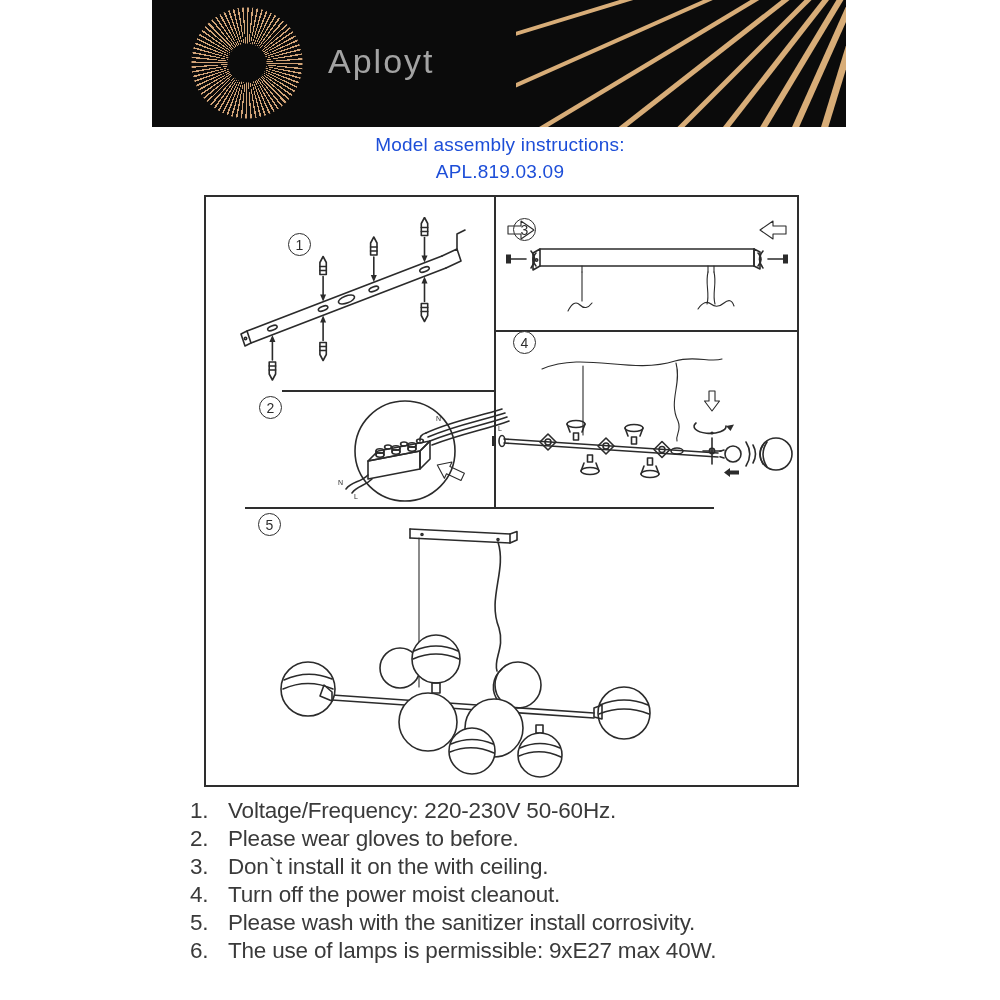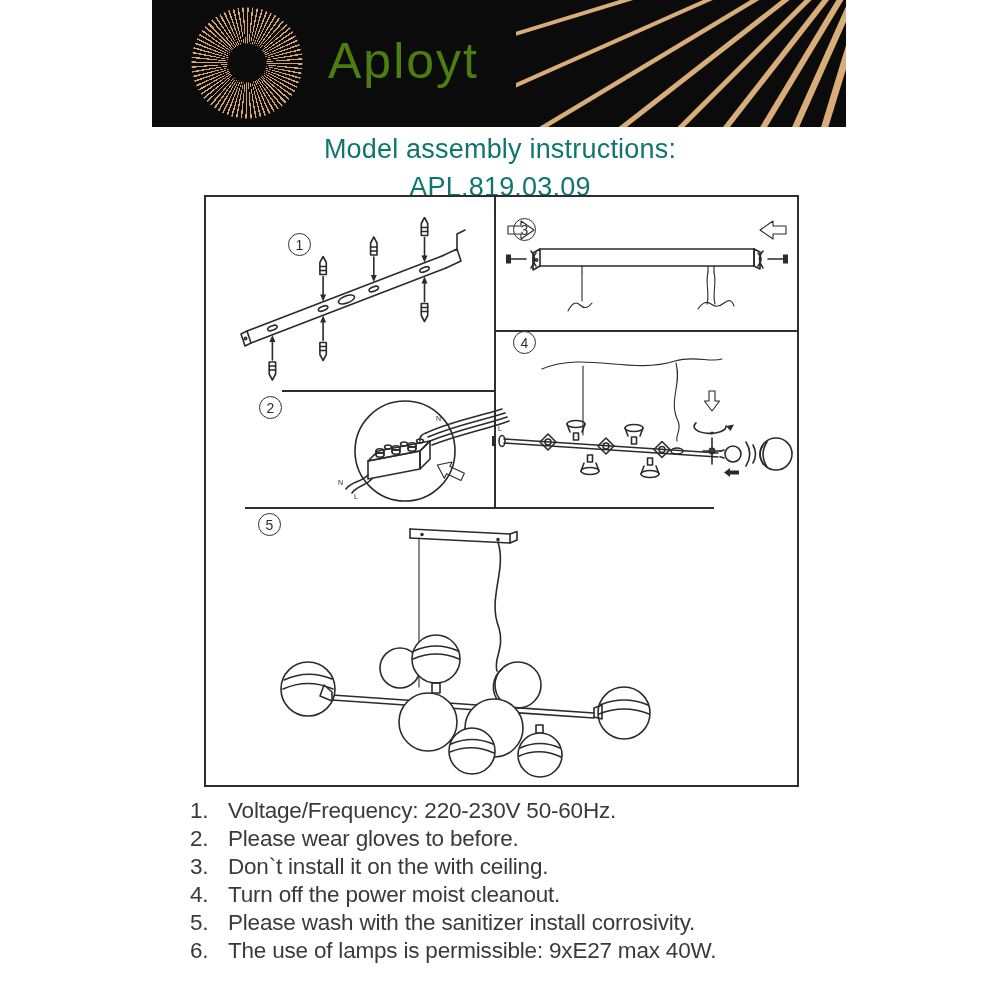--- a/index.html
+++ b/index.html
@@ -5,28 +5,28 @@
   html,body{margin:0;padding:0;background:#ffffff;}
   .page{position:relative;width:1000px;height:1000px;background:#fff;overflow:hidden;
         font-family:"Liberation Sans", sans-serif;color:#2e2e2e;}
 
   
   .banner{position:absolute;left:152px;top:0;width:694px;height:127px;background:#0b0b0b;overflow:hidden;}
   .sunburst{position:absolute;left:34px;top:2px;width:122px;height:122px;border-radius:50%;
     background:repeating-conic-gradient(#d2a478 0 1.7deg, rgba(0,0,0,0) 1.7deg 5deg);
     -webkit-mask:radial-gradient(circle closest-side, transparent 0 19px, #000 20px 55px, transparent 56px);
             mask:radial-gradient(circle closest-side, transparent 0 19px, #000 20px 55px, transparent 56px);}
-  .brand{position:absolute;left:176px;top:32px;font-size:50px;line-height:58px;font-weight:300;
-         letter-spacing:2px;color:#4d7c0f;}
+  .brand{position:absolute;left:176px;top:32px;font-size:34px;line-height:58px;font-weight:300;
+         letter-spacing:2px;color:#a3a3a3;}
   .rays{position:absolute;right:0;top:0;width:330px;height:127px;}
   .rays line{stroke:#d8ad78;}
 
   
-  .title-line{position:absolute;left:0;width:1000px;text-align:center;font-size:27px;color:#0f766e;letter-spacing:.2px;}
-  .t1{top:134px;} .t2{top:172px;}
+  .title-line{position:absolute;left:0;width:1000px;text-align:center;font-size:19px;color:#1d4ed8;letter-spacing:.2px;}
+  .t1{top:134px;} .t2{top:161px;}
 
   
   .dbox{position:absolute;left:204px;top:195px;width:591px;height:588px;border:2px solid #2e2e2e;background:#fff;}
   .div{position:absolute;background:#2e2e2e;}
   .vdiv{left:288px;top:0;width:2px;height:312px;}
   .hdiv-right{left:288px;top:133px;width:303px;height:2px;}
   .hdiv-left{left:76px;top:193px;width:214px;height:2px;}
   .hdiv-bottom{left:39px;top:310px;width:469px;height:2px;}
 
   .badge{position:absolute;width:21px;height:21px;border:1.6px solid #2e2e2e;border-radius:50%;

